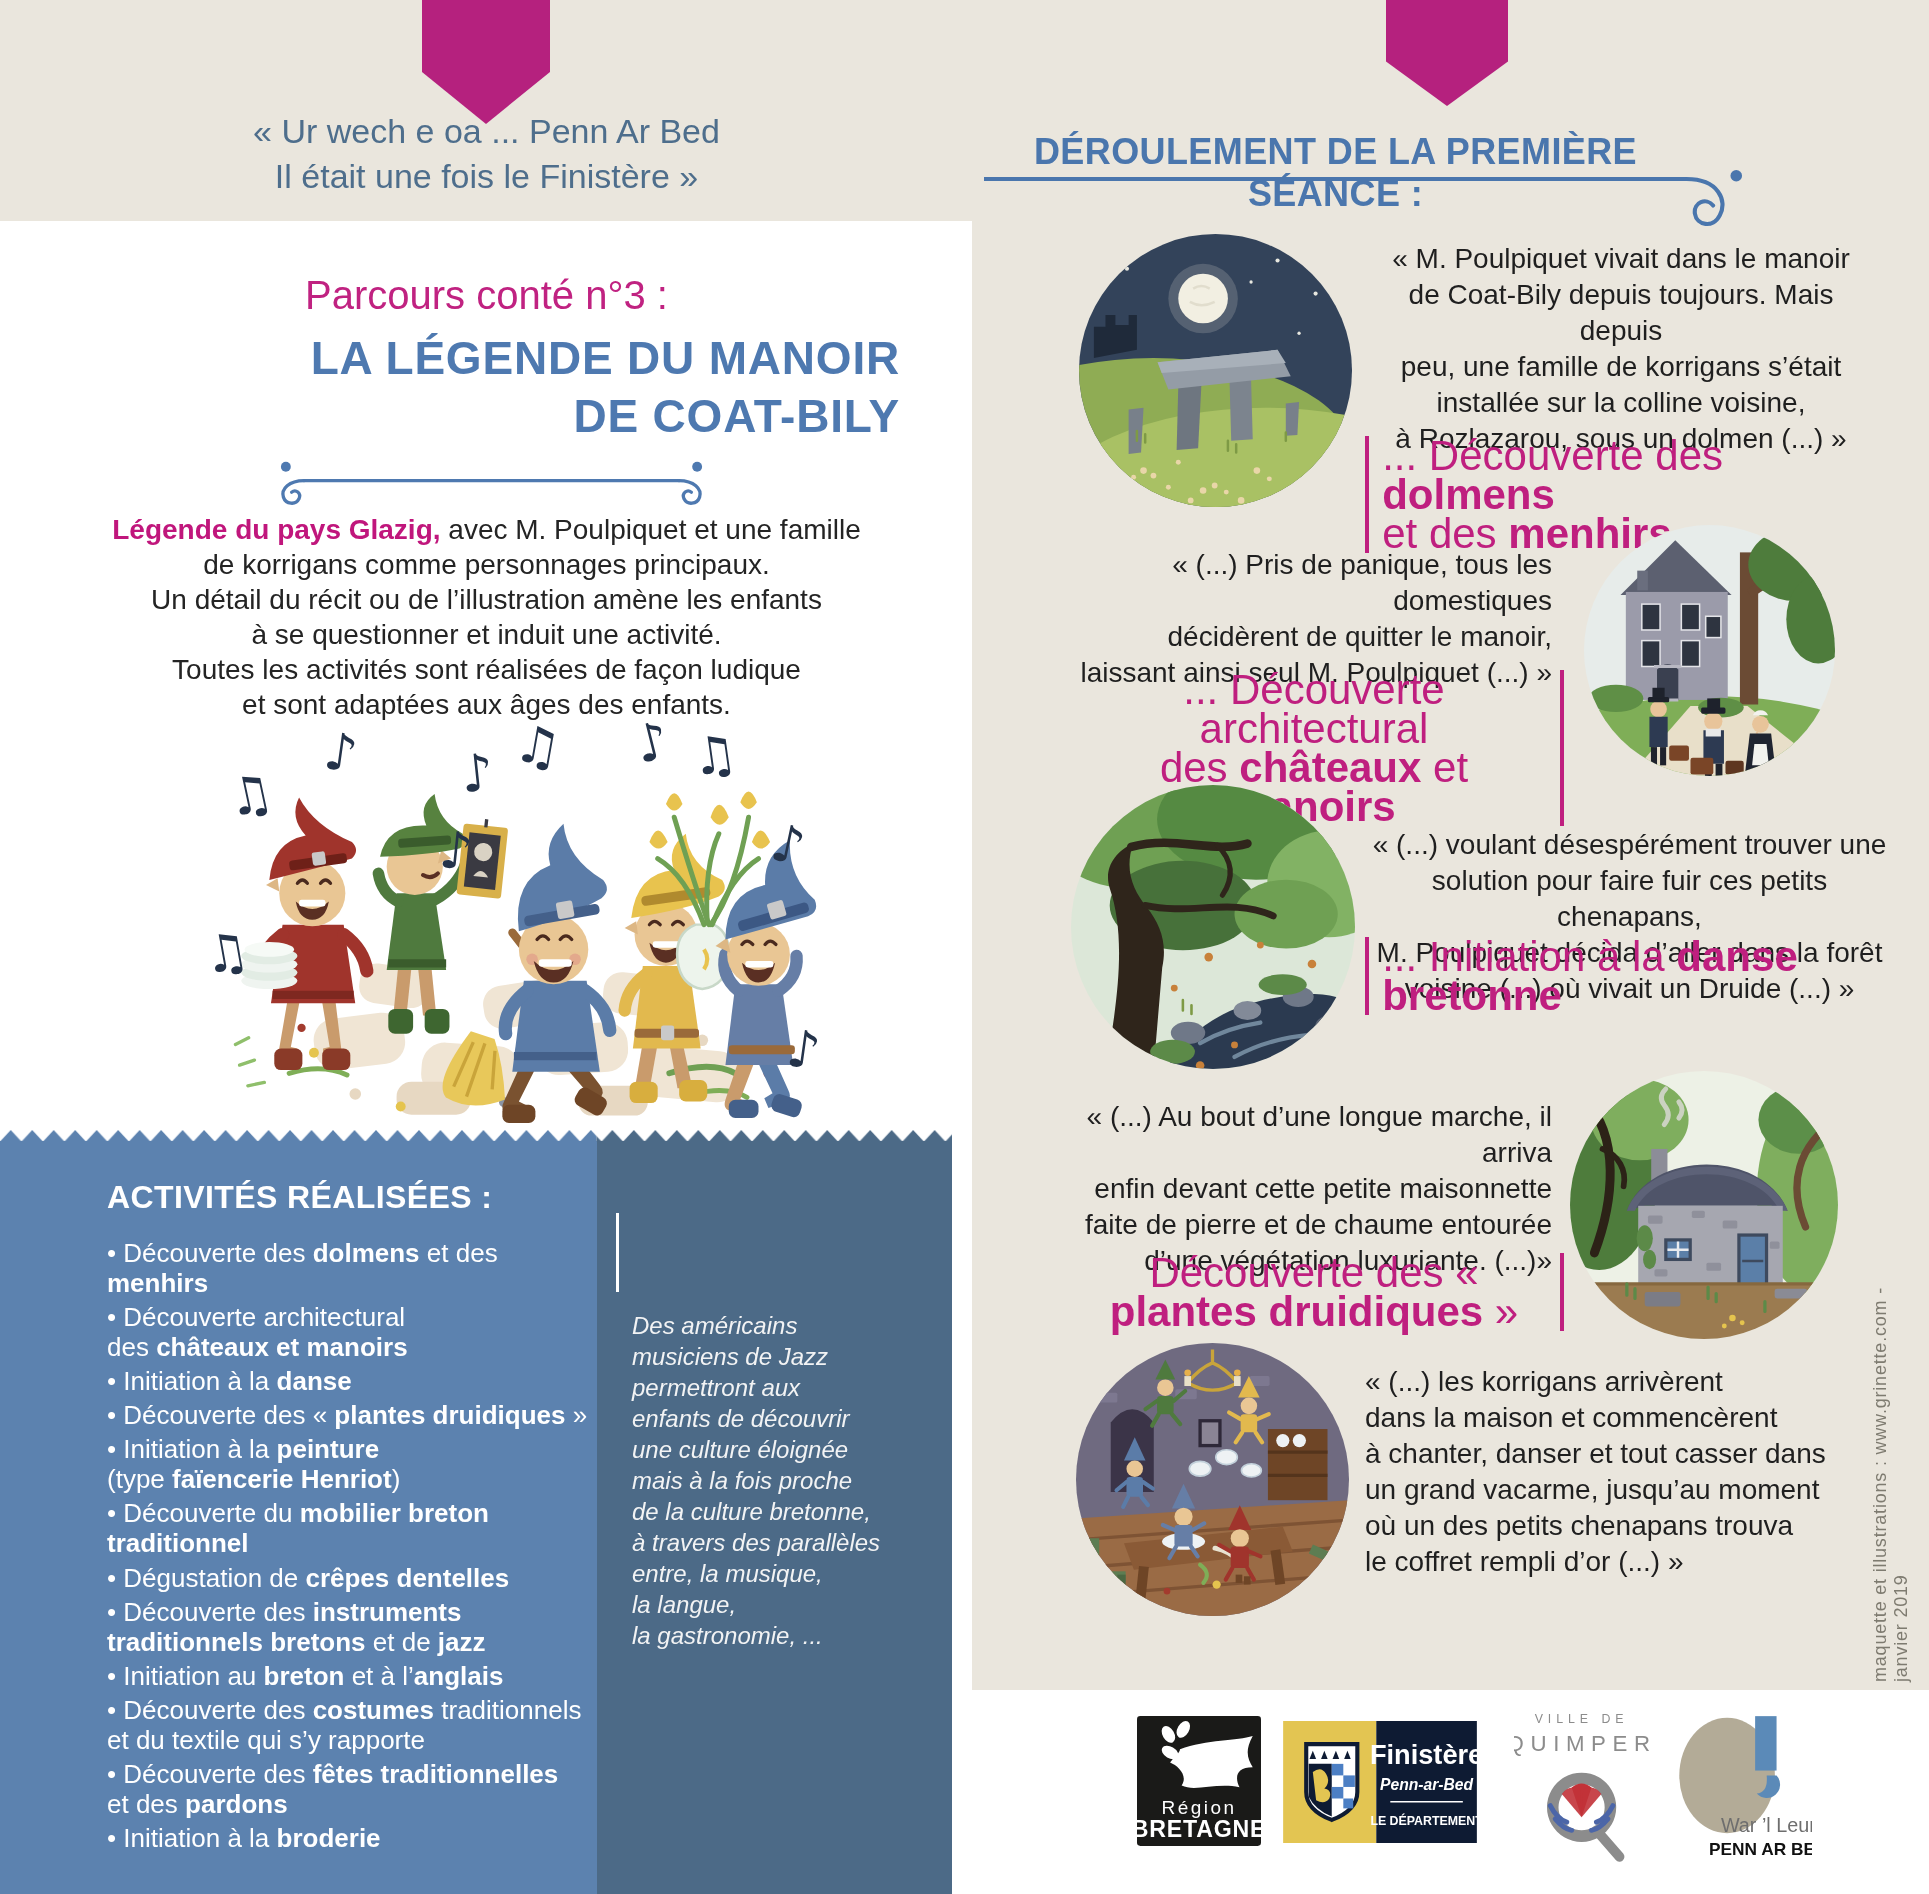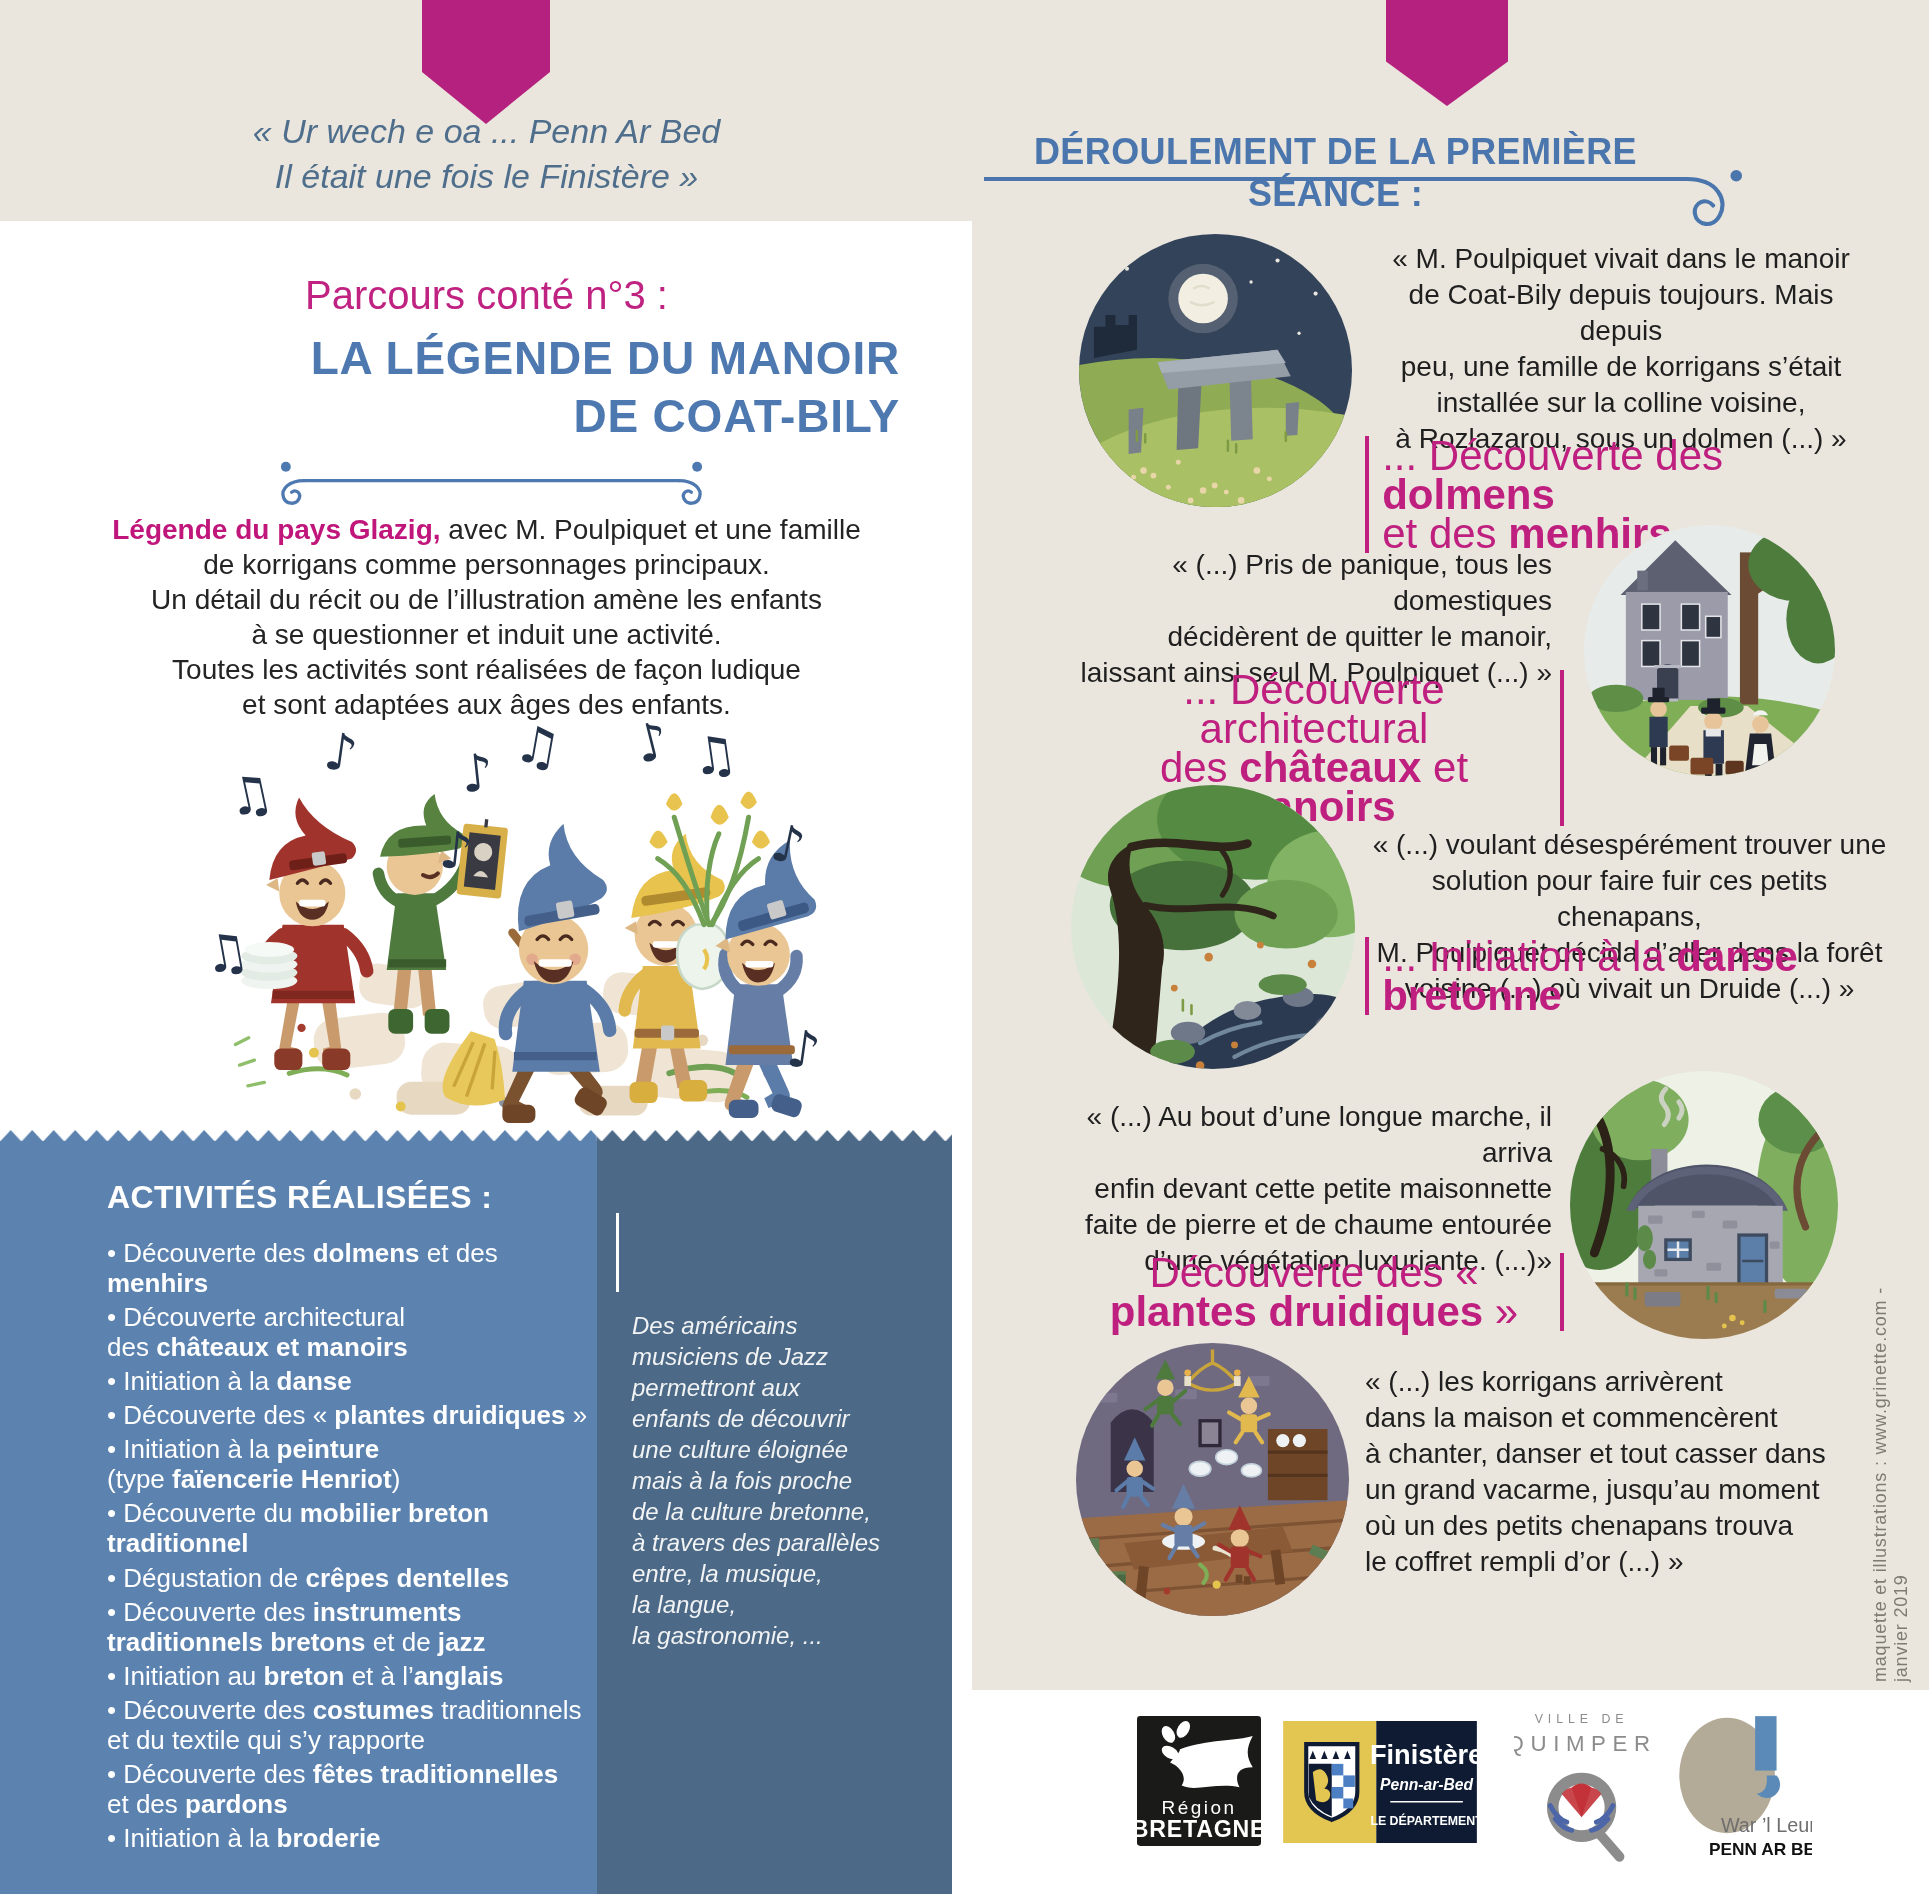--- a/index.html
+++ b/index.html
@@ -10,21 +10,21 @@
   .beige-left{left:0;top:0;width:972px;height:221px;background:#EAE6DD;}
   .beige-right{left:972px;top:0;width:957px;height:1690px;background:#EAE6DD;}
   .panel-light{left:0;top:1141px;width:597px;height:754px;background:#5C82AF;}
   .panel-dark{left:597px;top:1141px;width:355px;height:754px;background:#4C6A87;}
   .zigzag{left:0;top:1130px;width:952px;height:11.6px;}
   
   .ribbon{background:#B5217E;clip-path:polygon(0 0,100% 0,100% 58%,50% 100%,0 58%);}
   .ribbon-left{left:422px;top:0;width:128px;height:124px;}
   .ribbon-right{left:1386px;top:0;width:122px;height:106px;}
   
-  .quote-left{left:73px;top:109px;width:827px;text-align:center;font-style:italic;
+  .quote-left{left:73px;top:109px;width:827px;text-align:center;
     font-size:34px;line-height:45px;color:#4E6E8C;}
   .kicker{left:73px;top:273px;width:827px;text-align:center;font-size:40px;color:#C02281;}
   .main-title{left:73px;top:329px;width:827px;text-align:right;font-size:46px;line-height:58px;
     font-weight:bold;color:#4E79B0;letter-spacing:0.8px;}
   .flourish-title{left:260px;top:456px;width:463px;height:51px;}
   .intro{left:73px;top:512px;width:827px;text-align:center;font-size:28px;line-height:35px;color:#242424;}
   .intro .mag{color:#C0167C;font-weight:bold;}
   .b{font-weight:bold;}
   .main-illustration{left:190px;top:716px;width:628px;height:409px;}
   

